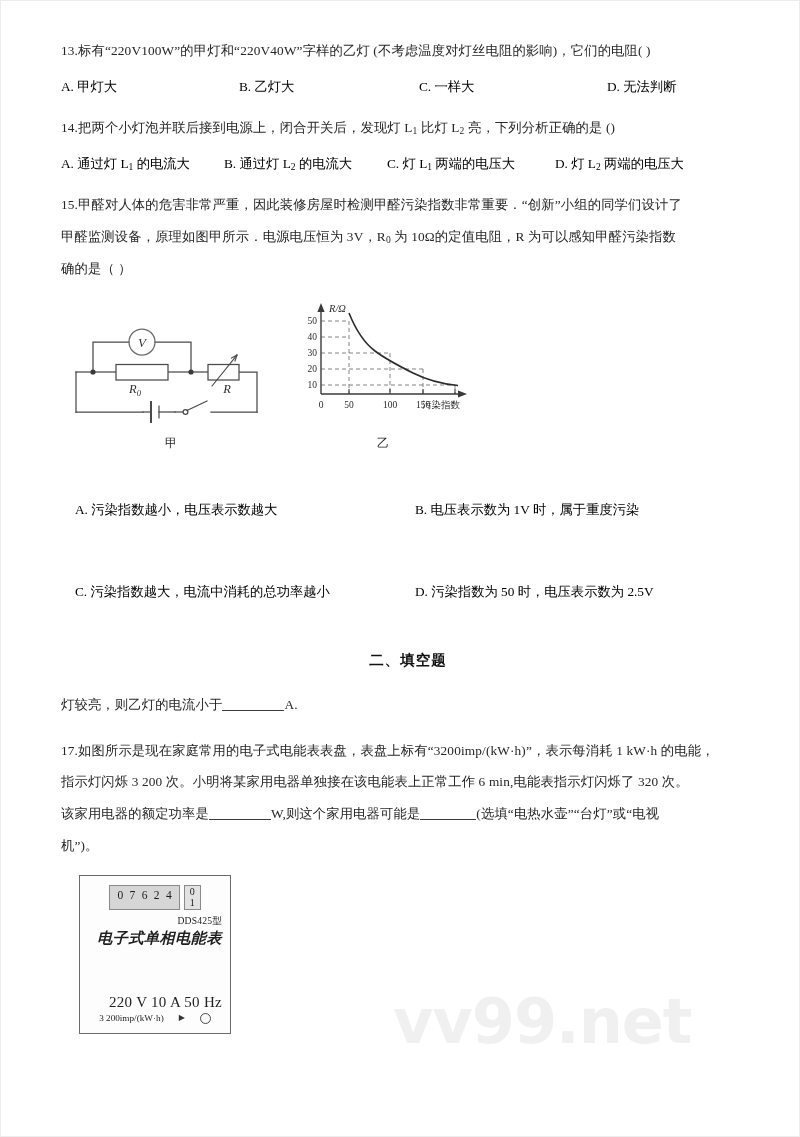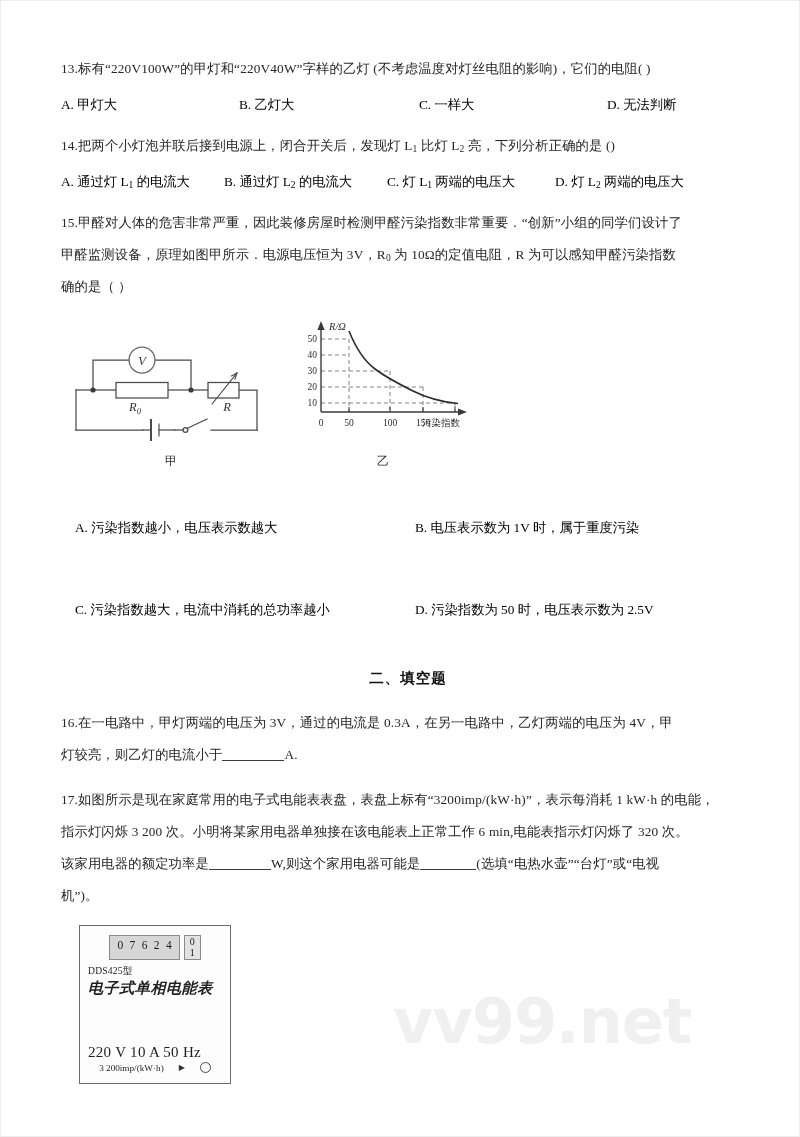--- a/index.html
+++ b/index.html
@@ -27,21 +27,21 @@
     font-family: "DejaVu Sans", "Liberation Sans", sans-serif;
     font-size: 62px;
     font-weight: bold;
     color: #f0f0f0;
     letter-spacing: -1px;
     user-select: none;
     z-index: 5;
   }
   .content {
     position: relative;
-    padding: 55px 44px 0 60px;
+    padding: 37px 44px 0 60px;
     z-index: 10;
   }
   .q {
     font-size: 13.3px;
     line-height: 1.95;
     color: #262626;
     margin: 0 0 4px 0;
     letter-spacing: 0.15px;
   }
   .q-stem { margin-bottom: 10px; }
@@ -124,21 +124,21 @@
     background: #e2e2e2;
     width: 15px;
     text-align: center;
     font-family: "Liberation Serif", serif;
     font-size: 10px;
     line-height: 1.08;
     color: #1a1a1a;
     padding: 1px 0 0 0;
   }
   .meter-line {
-    text-align: left;
+    text-align: right;
     font-family: "Liberation Serif", serif;
     color: #1f1f1f;
     line-height: 1.34;
   }
   .m-model { font-size: 9.6px; letter-spacing: 0.2px; }
   .m-name { font-size: 15px; font-weight: bold; letter-spacing: 0.6px; font-style: italic; }
   .m-rating { font-size: 15px; letter-spacing: 0.3px; margin-top: 44px; }
   .m-imp {
     font-size: 9.2px;
     display: flex;
@@ -300,21 +300,20 @@
 
     <div class="opts opts-15">
       <span class="opt">A. 污染指数越小，电压表示数越大</span>
       <span class="opt">B. 电压表示数为 1V 时，属于重度污染</span>
       <span class="opt">C. 污染指数越大，电流中消耗的总功率越小</span>
       <span class="opt">D. 污染指数为 50 时，电压表示数为 2.5V</span>
     </div>
 
     <div class="section-head">二、填空题</div>
 
-    <div class="q stem-line">16.在一电路中，甲灯两端的电压为 3V，通过的电流是 0.3A，在另一电路中，乙灯两端的电压为 4V，甲</div>
     <div class="q stem-line"><span>灯较亮，则乙灯的电流小于</span><span class="blank"></span><span>A.</span></div>
 
     <div style="height:14px"></div>
 
     <div class="q stem-line">17.如图所示是现在家庭常用的电子式电能表表盘，表盘上标有“3200imp/(kW·h)”，表示每消耗 1 kW·h 的电能，</div>
     <div class="q stem-line">指示灯闪烁 3 200 次。小明将某家用电器单独接在该电能表上正常工作 6 min,电能表指示灯闪烁了 320 次。</div>
     <div class="q stem-line"><span>该家用电器的额定功率是</span><span class="blank"></span><span>W,则这个家用电器可能是</span><span class="blank short"></span><span>(选填“电热水壶”“台灯”或“电视</span></div>
     <div class="q stem-line">机”)。</div>
 
     <div class="meter-wrap">

